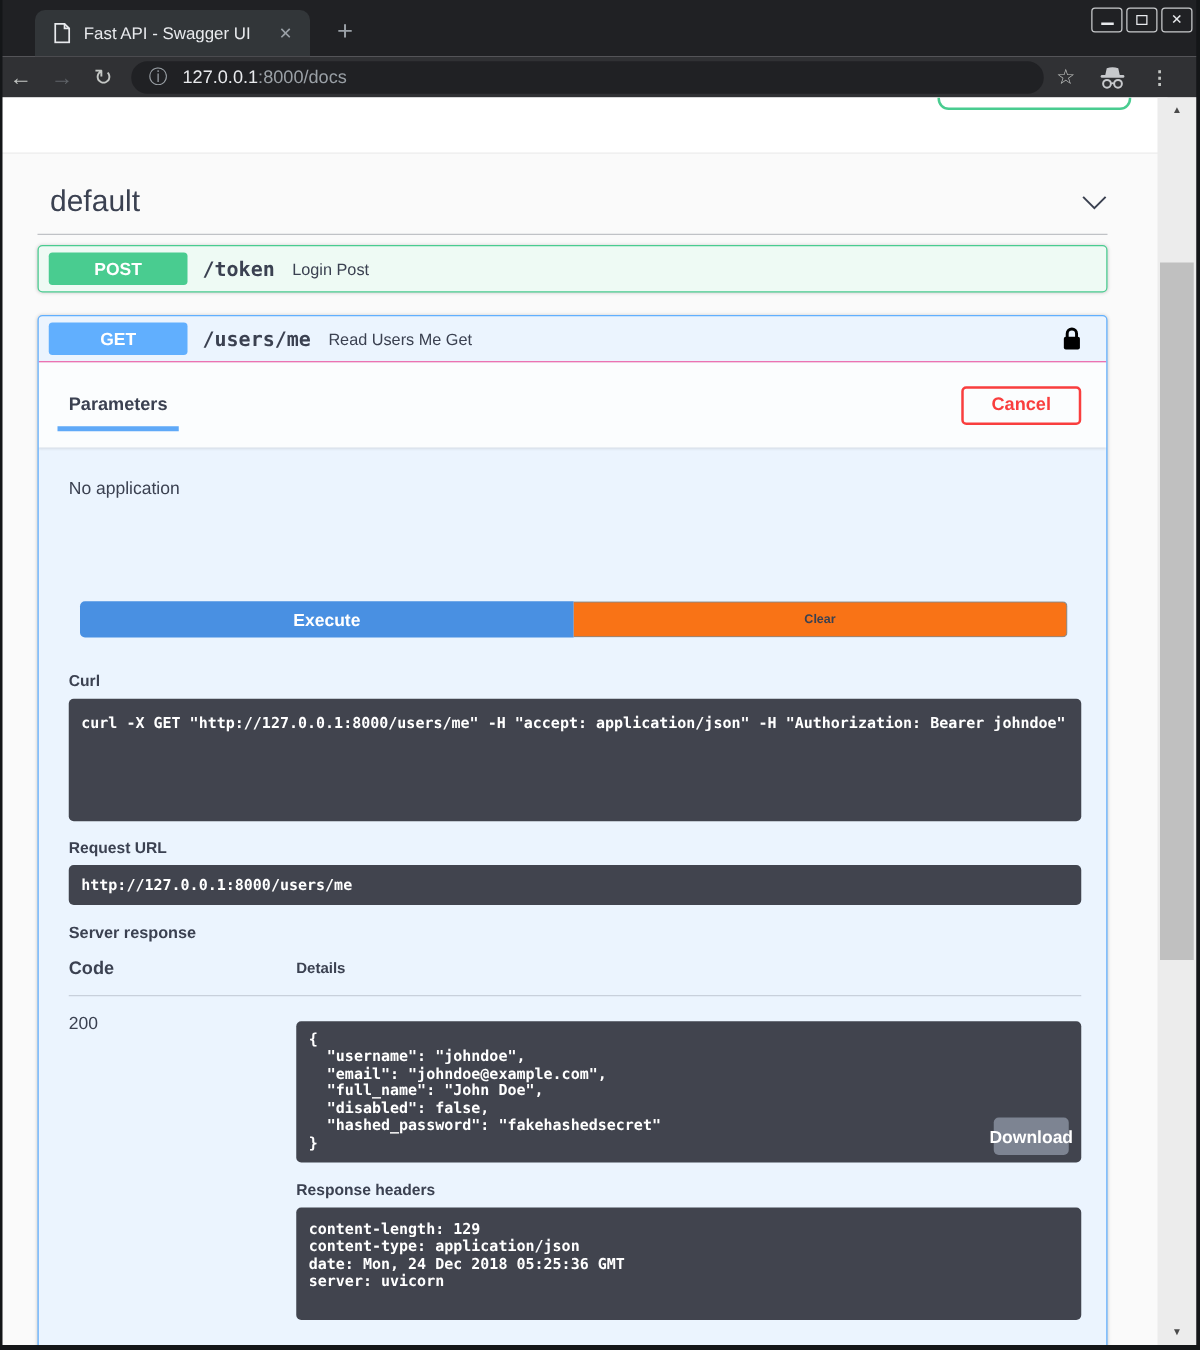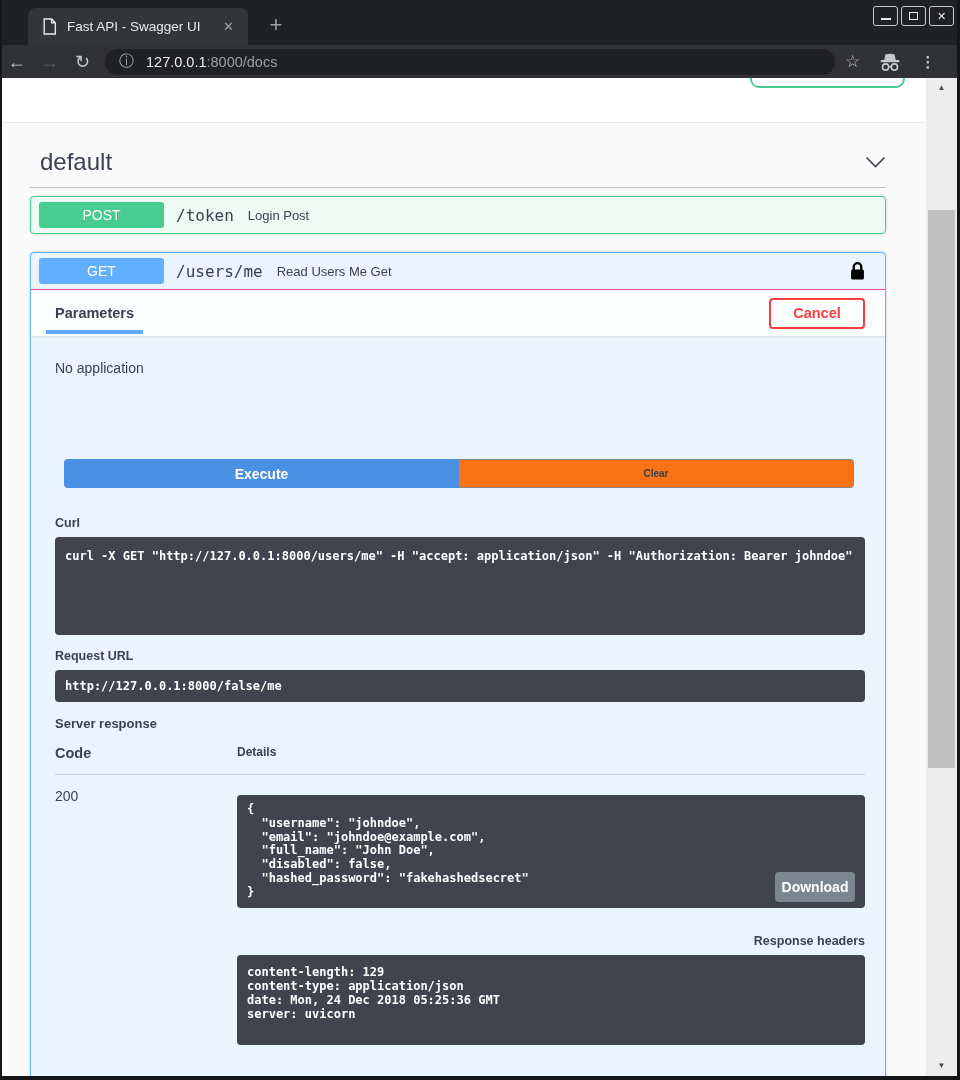--- a/index.html
+++ b/index.html
@@ -72,31 +72,31 @@
   .section-title { font-size:24px; font-weight:400; color:#3b4151; }
   .section-divider { margin:11px 48px 0 30px; height:1px; background:rgba(59,65,81,.3); }
 
   .opblock { margin:8px 48px 0 30px; border-radius:4px; box-shadow:0 0 3px rgba(0,0,0,.19); }
   .opblock-post { border:1px solid #49cc90; background:#eefaf4; }
   .opblock-get  { border:1px solid #61affe; background:#ebf4fe; margin-top:18px; height:1200px; overflow:hidden; }
 
   .opblock-header { display:flex; align-items:center; padding:5px 8px; height:36px; }
   .opblock-get > .opblock-header { border-bottom:1px solid #ec4899; height:37px; }
   .method-badge {
-    width:125px; height:26px; border-radius:3px; color:#fff; font-weight:400; font-size:14px;
+    width:111px; height:26px; border-radius:3px; color:#fff; font-weight:700; font-size:14px;
     display:flex; align-items:center; justify-content:center; flex:0 0 auto;
   }
   .badge-post { background:#49cc90; }
   .badge-get  { background:#61affe; }
-  .op-path { font-family:"DejaVu Sans Mono", monospace; font-weight:400; font-size:16px;
+  .op-path { font-family:"DejaVu Sans Mono", monospace; font-weight:700; font-size:16px;
     color:#3b4151; margin-left:12px; }
   .op-summary { font-size:13px; color:#3b4151; margin-left:14px; flex:1; }
   .lock-wrap { margin-right:12px; display:flex; align-items:center; }
 
-  .tab-header { background:#fbfdfe; height:46px; display:flex; align-items:center;
+  .tab-header { background:#fbfdfe; height:68px; display:flex; align-items:center;
     padding:0 20px 0 24px; box-shadow:0 1px 2px rgba(0,0,0,.1); position:relative; }
   .tab-item { position:relative; font-weight:700; font-size:14.5px; color:#3b4151; padding:16px 0; }
   .tab-underline { position:absolute; left:-9px; right:-9px; bottom:3px; height:4px; background:#5fa9f8; }
   .cancel-btn {
     margin-left:auto; width:96px; height:31px; border:2px solid #f93e3e; border-radius:4px;
     color:#f93e3e; font-weight:700; font-size:14.5px; background:transparent;
     display:flex; align-items:center; justify-content:center;
   }
 
   .no-params { padding:24px 0 0 24px; font-size:14px; color:#3b4151; height:80px; }
@@ -126,24 +126,24 @@
   .resp-thead { display:flex; padding-bottom:13px; border-bottom:1px solid rgba(59,65,81,.2); }
   .col-code { width:182px; flex:0 0 auto; }
   .th-code { font-weight:700; font-size:14.5px; }
   .th-details { font-weight:700; font-size:12px; }
   .resp-row { display:flex; padding-top:13px; }
   .code-val { font-size:14px; }
   .details-cell { flex:1; min-width:0; }
   .rb-label { margin-top:8px; }
   .json-block { position:relative; padding:8px 10px 8px 10px; height:113px; }
   .json-block .code-pre { line-height:13.8px; }
-  .download-btn { position:absolute; right:10px; bottom:6px; width:80px; height:30px;
+  .download-btn { position:absolute; right:10px; bottom:6px; width:60px; height:30px;
     background:#7d8492; color:#fff; font-weight:700; font-size:14px; border-radius:4px;
     display:flex; align-items:center; justify-content:center; }
-  .rh-label { margin-top:26px;text-align:right; }
+  .rh-label { margin-top:15px; }
   .headers-block { padding:10px; height:90px; }
   .headers-block .code-pre { line-height:14px; }
 
   
   .scrollbar { position:absolute; top:0; bottom:4px; right:3px; width:31px;
     background:#ececec; z-index:55; }
   .sb-arrow { position:absolute; left:0; width:100%; height:16px; color:#4a4a4a;
     font-size:8px; text-align:center; line-height:16px; }
   .sb-up { top:2px; } .sb-down { bottom:2px; }
   .sb-thumb { position:absolute; left:2px; top:132px; width:27px; height:558px;
@@ -250,21 +250,21 @@
 
 
         <div class="responses-body">
           <div class="blk-label">Curl</div>
           <div class="dark-block curl-block">
             <pre class="code-pre">curl -X GET "http://127.0.0.1:8000/users/me" -H "accept: application/json" -H "Authorization: Bearer johndoe"</pre>
           </div>
 
           <div class="blk-label label-gap">Request URL</div>
           <div class="dark-block requrl-block">
-            <pre class="code-pre">http://127.0.0.1:8000/false/me</pre>
+            <pre class="code-pre">http://127.0.0.1:8000/users/me</pre>
           </div>
 
           <div class="srv-label">Server response</div>
 
           <div class="resp-table">
             <div class="resp-thead">
               <span class="col-code th-code">Code</span>
               <span class="th-details">Details</span>
             </div>
             <div class="resp-row">

